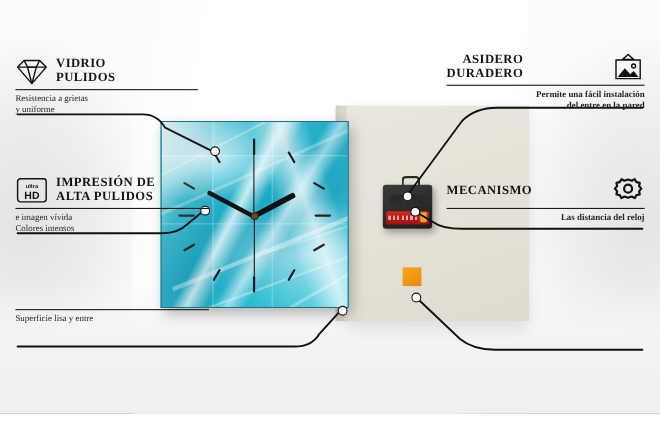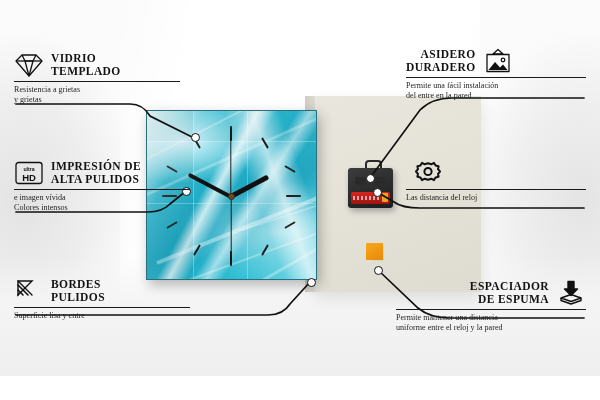--- a/index.html
+++ b/index.html
@@ -79,23 +79,23 @@
     background:#d9d7cd;}
 
   
   .feature{position:absolute;}
   .f-title{font-weight:bold;letter-spacing:.4px;color:#131313;line-height:1.12;font-size:11.5px;}
   .f-rule{height:1px;background:#1a1a1a;margin:3px 0 3px 0;}
   .f-desc{font-size:8.1px;color:#1f1f1f;line-height:1.28;}
   .f-left .f-title{text-align:left;}
   .f-left .f-desc{text-align:left;}
   .f-right .f-title{text-align:right;}
-  .f-right .f-desc{text-align:left;}
+  .f-right .f-desc{text-align:right;font-weight:bold;}
   .f-head{display:flex;align-items:center;gap:7px;}
-  .f-right .f-head{justify-content:flex-start;}
+  .f-right .f-head{justify-content:space-between;}
   .icon{flex:0 0 auto;display:block;}
 
   
   .conn{position:absolute;left:0;top:0;width:600px;height:400px;pointer-events:none;}
   .node{position:absolute;width:9px;height:9px;border-radius:50%;
     background:#ffffff;border:1.6px solid #111;box-sizing:border-box;}
 </style>
 </head>
 <body>
 
@@ -184,61 +184,46 @@
         <g fill="none" stroke="#111" stroke-width="1.3" stroke-linejoin="round">
           <path d="M2,9 L8,3 L22,3 L28,9 L15,24 Z"></path>
           <path d="M2,9 L28,9"></path>
             <path d="M8,3 L11,9 L15,24"></path>
             <path d="M22,3 L19,9 L15,24"></path>
           <path d="M11,9 L19,9"></path>
         </g>
       </svg>
       <div>
         <div class="f-title">VIDRIO</div>
-        <div class="f-title">TEMPLADO</div>
+        <div class="f-title">PULIDOS</div>
       </div>
     </div>
     <div class="f-rule" style="width:166px;"></div>
     <div class="f-desc">Resistencia a grietas</div>
-    <div class="f-desc">y grietas</div>
+    <div class="f-desc">y uniforme</div>
   </div>
 
   <div class="feature f-left" style="left:14px;top:160px;width:190px;">
     <div class="f-head">
       <svg class="icon" width="30" height="26" viewBox="0 0 30 26">
         <rect x="2" y="2.5" width="26" height="21" rx="2.5" fill="none" stroke="#111" stroke-width="1.3"></rect>
         <text x="15" y="11" font-family="Liberation Sans, sans-serif" font-size="5.2" font-weight="bold" fill="#111" text-anchor="middle">ultra</text>
         <text x="15" y="20.5" font-family="Liberation Sans, sans-serif" font-size="9.5" font-weight="bold" fill="#111" text-anchor="middle">HD</text>
       </svg>
       <div>
         <div class="f-title">IMPRESIÓN DE</div>
         <div class="f-title">ALTA PULIDOS</div>
       </div>
     </div>
     <div class="f-rule" style="width:176px;"></div>
     <div class="f-desc">e imagen vívida</div>
     <div class="f-desc">Colores intensos</div>
   </div>
 
   <div class="feature f-left" style="left:14px;top:278px;width:190px;">
-    <div class="f-head">
-      <svg class="icon" width="30" height="26" viewBox="0 0 30 26">
-        <g stroke="#111" stroke-width="1.6" stroke-linecap="round">
-          <path d="M4,3 L18,3 L4,17 Z" fill="none" stroke-width="1.4"></path>
-          <path d="M4,7 L14,17"></path>
-            <path d="M4,12 L9,17"></path>
-            <path d="M4,17 L4,17"></path>
-          <path d="M4,3 L18,17" stroke-width="1.4"></path>
-        </g>
-      </svg>
-      <div>
-        <div class="f-title">BORDES</div>
-        <div class="f-title">PULIDOS</div>
-      </div>
-    </div>
     <div class="f-rule" style="width:176px;"></div>
     <div class="f-desc">Superficie lisa y entre</div>
     <div class="f-desc"></div>
   </div>
 
   <div class="feature f-right" style="left:406px;top:48px;width:180px;">
     <div class="f-head">
       <div>
         <div class="f-title">ASIDERO</div>
         <div class="f-title">DURADERO</div>
@@ -253,44 +238,27 @@
       </svg>
     </div>
     <div class="f-rule" style="width:180px;margin-left:0;"></div>
     <div class="f-desc">Permite una fácil instalación</div>
     <div class="f-desc">del entre en la pared</div>
   </div>
 
   <div class="feature f-right" style="left:406px;top:160px;width:180px;">
     <div class="f-head">
       <div>
+        <div class="f-title">MECANISMO</div>
       </div>
       <svg class="icon" width="30" height="26" viewBox="0 0 30 26">
         <g fill="none" stroke="#111" stroke-width="2" stroke-linejoin="round">
           <path d="M15,3.2 L18.3,4.3 L21,2.9 L22.6,5.6 L25.6,6.2 L25,9.2 L27,11.5 L25,13.8 L25.6,16.8 L22.6,17.4 L21,20.1 L18.3,18.7 L15,19.8 L11.7,18.7 L9,20.1 L7.4,17.4 L4.4,16.8 L5,13.8 L3,11.5 L5,9.2 L4.4,6.2 L7.4,5.6 L9,2.9 L11.7,4.3 Z"></path>
           <circle cx="15" cy="11.5" r="3.6"></circle>
         </g>
       </svg>
     </div>
     <div class="f-rule" style="width:180px;"></div>
     <div class="f-desc">Las distancia del reloj</div>
   </div>
 
-  <div class="feature f-right" style="left:396px;top:280px;width:190px;">
-    <div class="f-head">
-      <div style="flex:1;">
-        <div class="f-title">ESPACIADOR</div>
-        <div class="f-title">DE ESPUMA</div>
-      </div>
-      <svg class="icon" width="30" height="26" viewBox="0 0 30 26">
-        <g fill="none" stroke="#111" stroke-width="1.4" stroke-linejoin="round">
-          <path d="M12,1.5 L18,1.5 L18,9 L21.5,9 L15,15.5 L8.5,9 L12,9 Z" fill="#111"></path>
-          <path d="M15,14.5 L25,18 L15,21.5 L5,18 Z"></path>
-          <path d="M5,18 L5,20.5 L15,24 L25,20.5 L25,18"></path>
-        </g>
-      </svg>
-    </div>
-    <div class="f-rule" style="width:190px;"></div>
-    <div class="f-desc">Permite mantener una distancia</div>
-    <div class="f-desc">uniforme entre el reloj y la pared</div>
-  </div>
 
 </div>
 
 </body></html>

